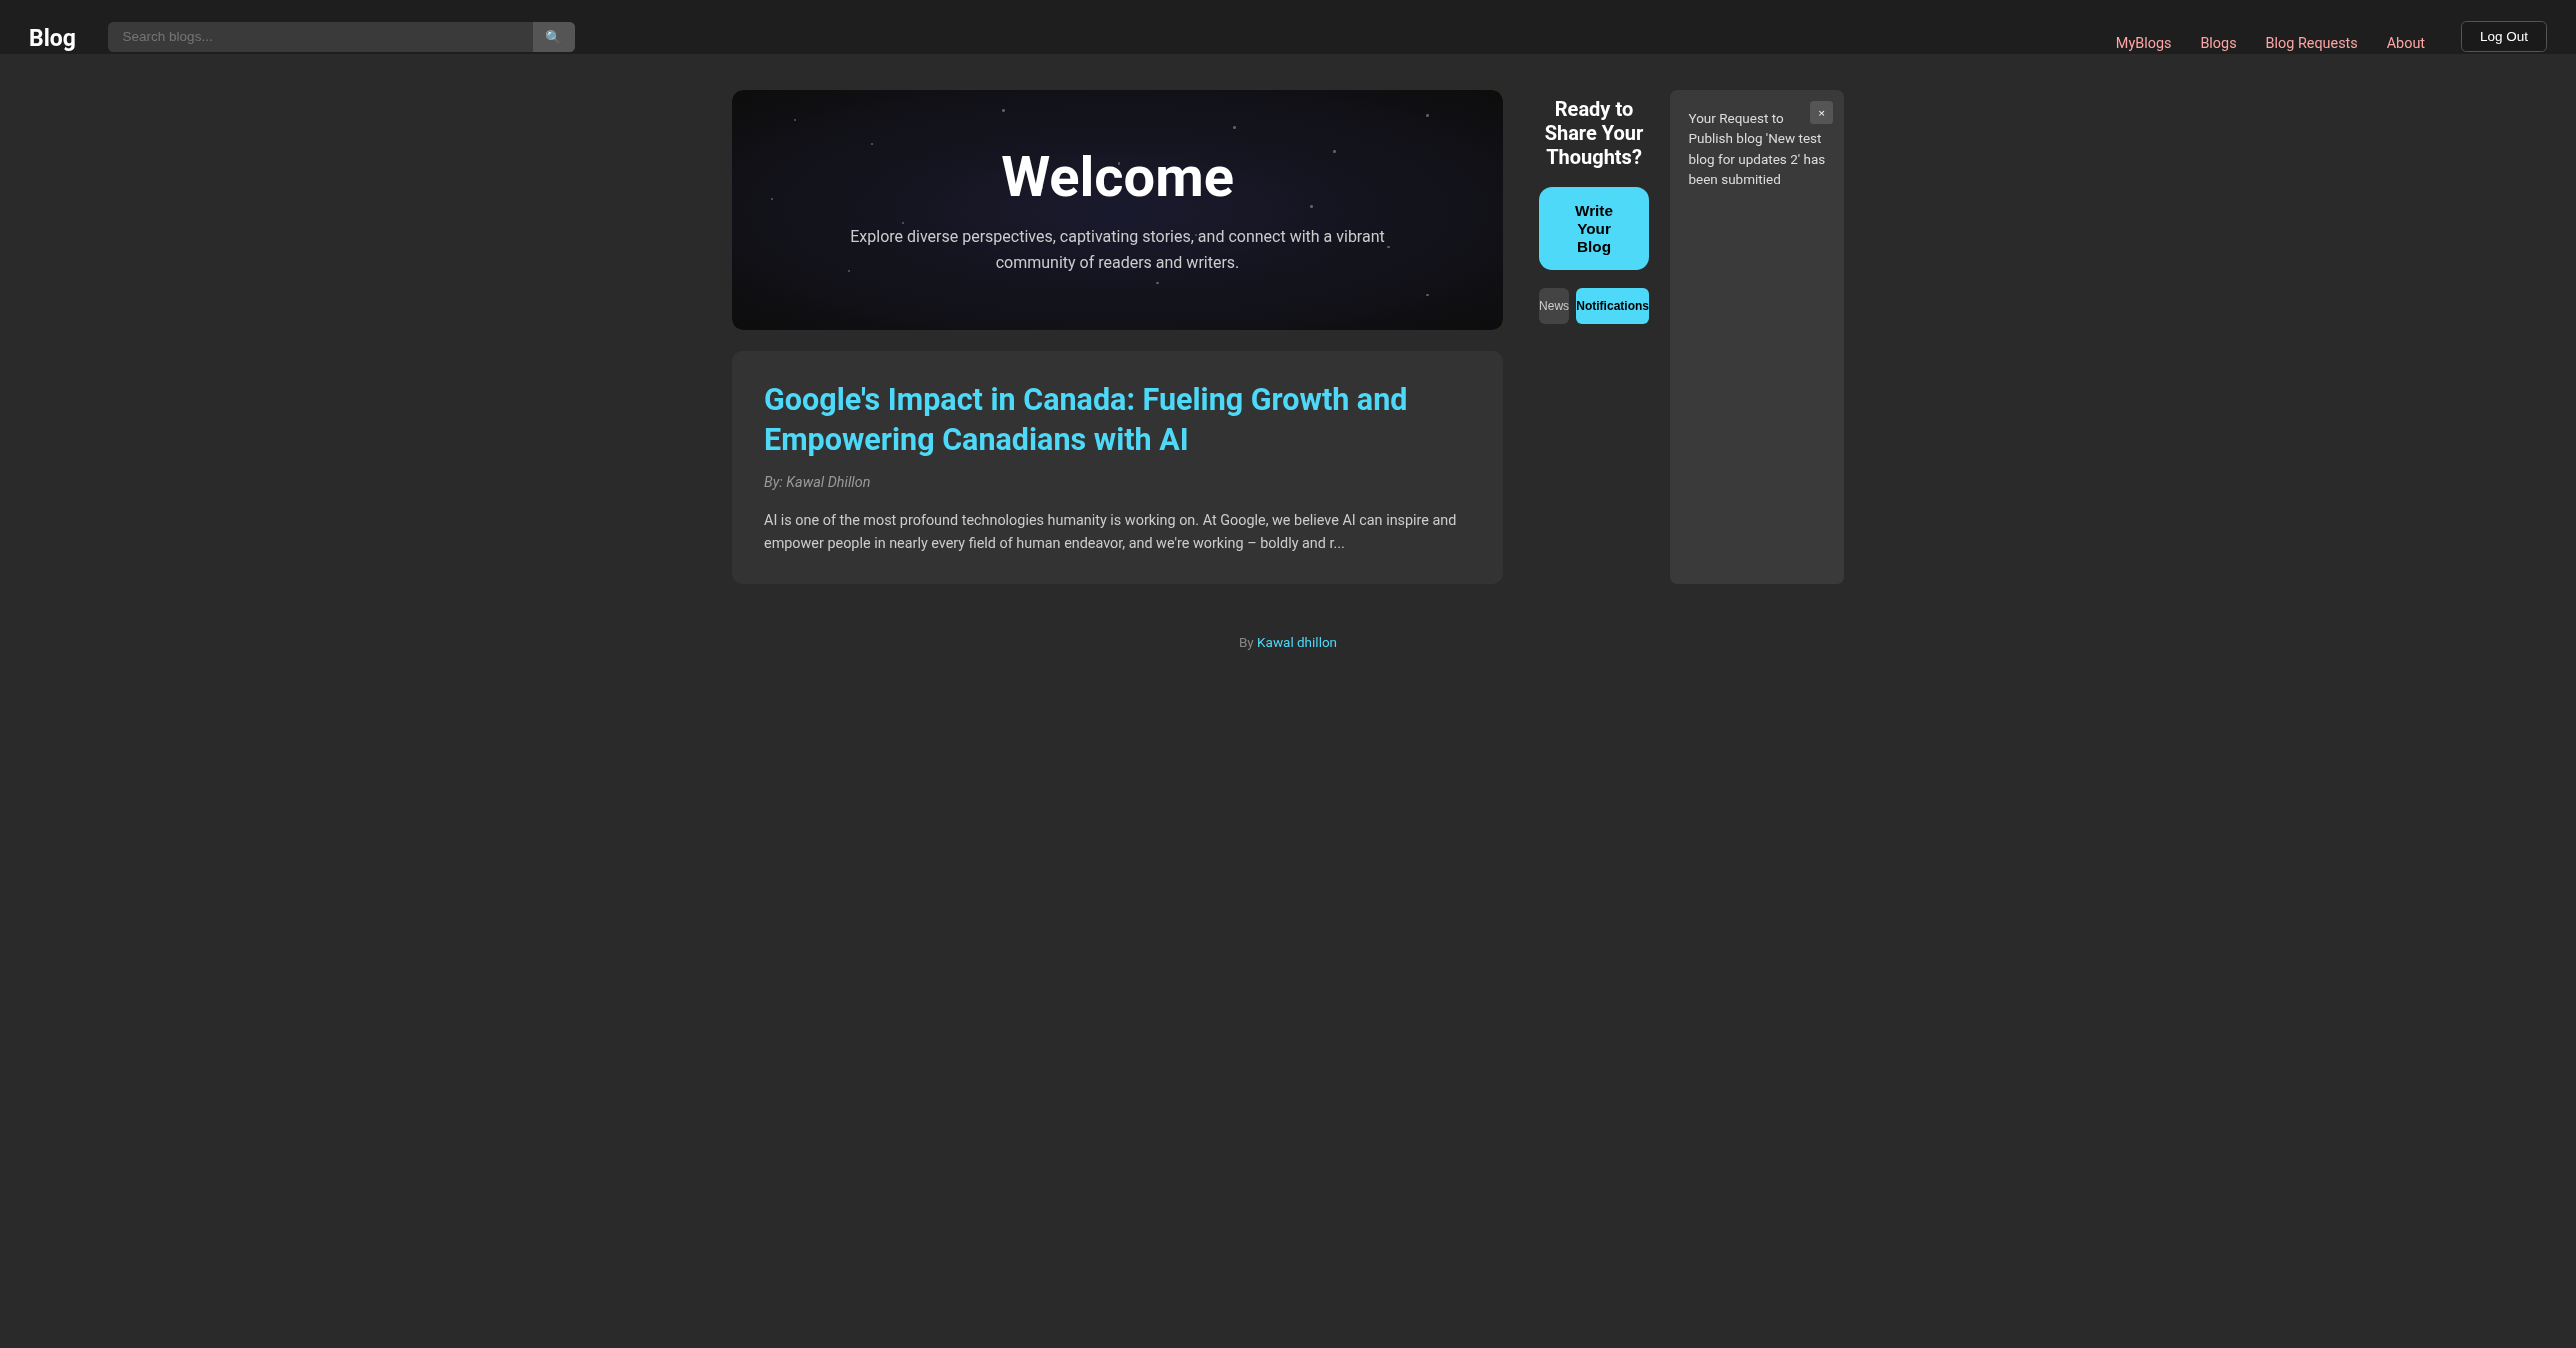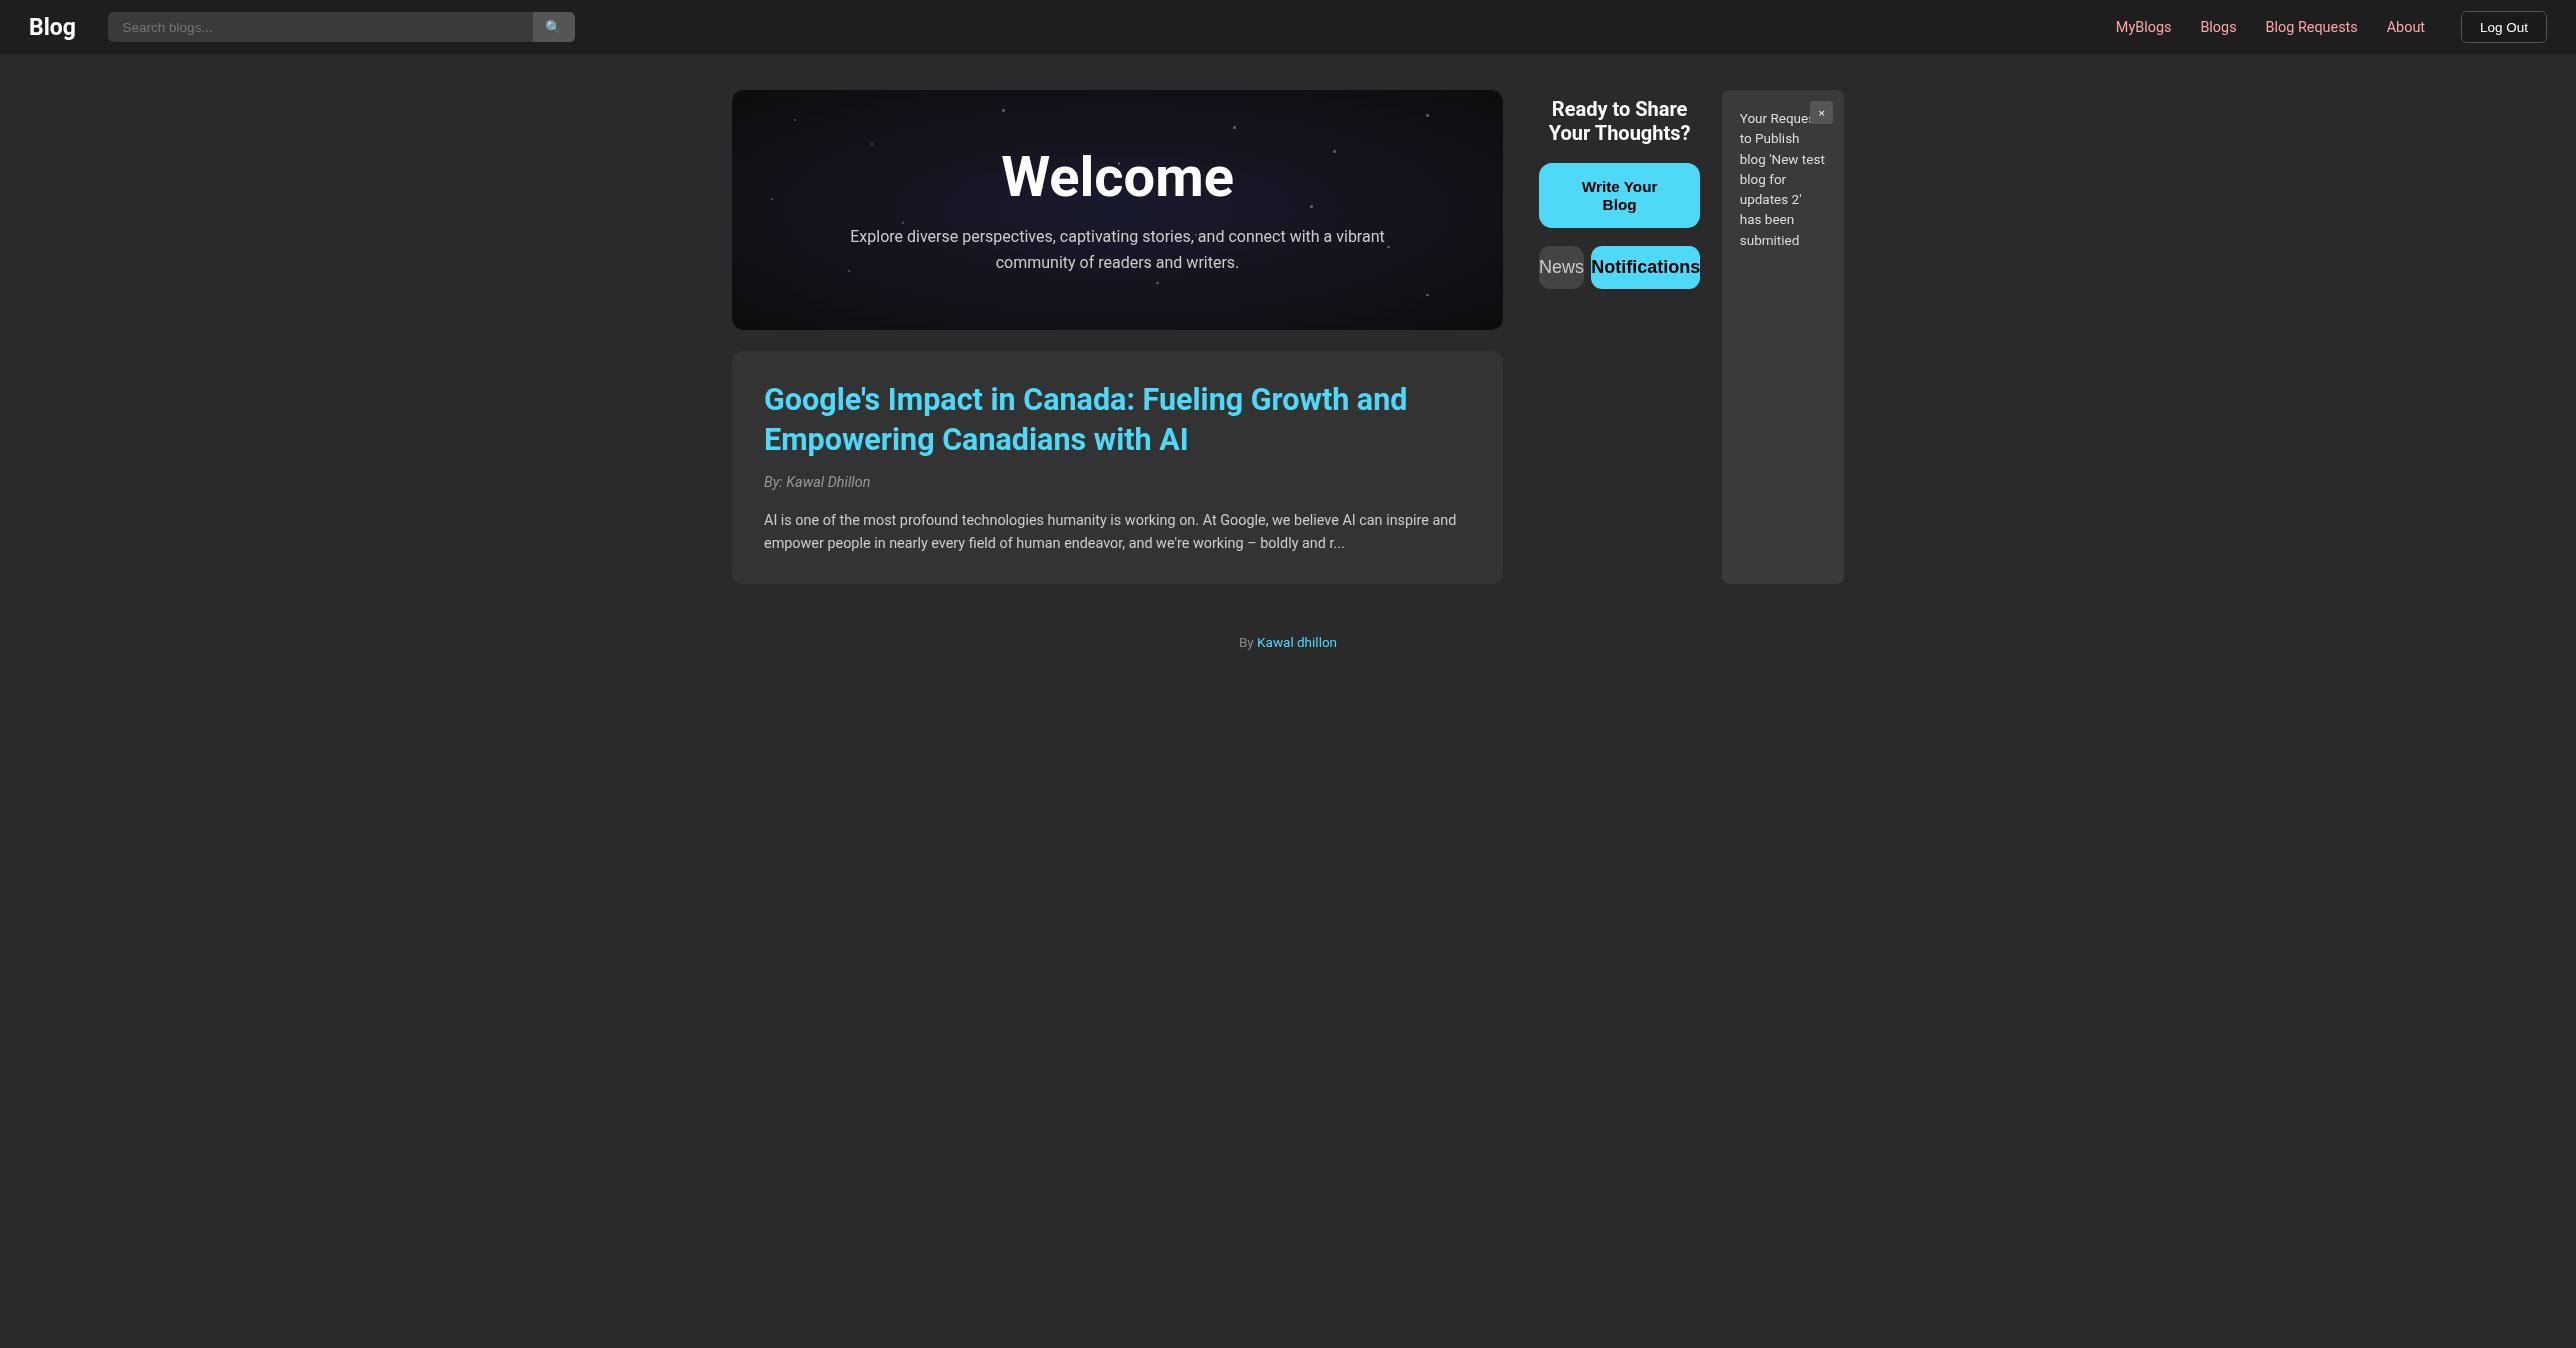--- a/index.html
+++ b/index.html
@@ -12,21 +12,21 @@
       background-color: #2a2a2a;
       color: #ffffff;
       font-family: -apple-system, BlinkMacSystemFont, 'Segoe UI', Roboto, sans-serif;
       min-height: 100vh;
     }
 
     
     nav {
       background-color: #1e1e1e;
       display: flex;
-      align-items: center;
+      align-items: flex-end;
       padding: 2px 29px;
       height: 54px;
       gap: 21.5px;
     }
 
     .nav-logo {
       font-size: 23px;
       font-weight: 700;
       color: #ffffff;
       margin-right: 10.8px;
@@ -230,22 +230,22 @@
 
     .tab-buttons {
       display: flex;
       gap: 7.2px;
       width: 100%;
     }
 
     .tab-btn {
       flex: 1;
       padding: 10.8px 0;
-      border-radius: 11px;
-      font-size: 18px;
+      border-radius: 6px;
+      font-size: 12px;
       cursor: pointer;
       border: none;
     }
 
     .tab-btn.inactive {
       background-color: #444;
       color: #ccc;
     }
 
     .tab-btn.active {

